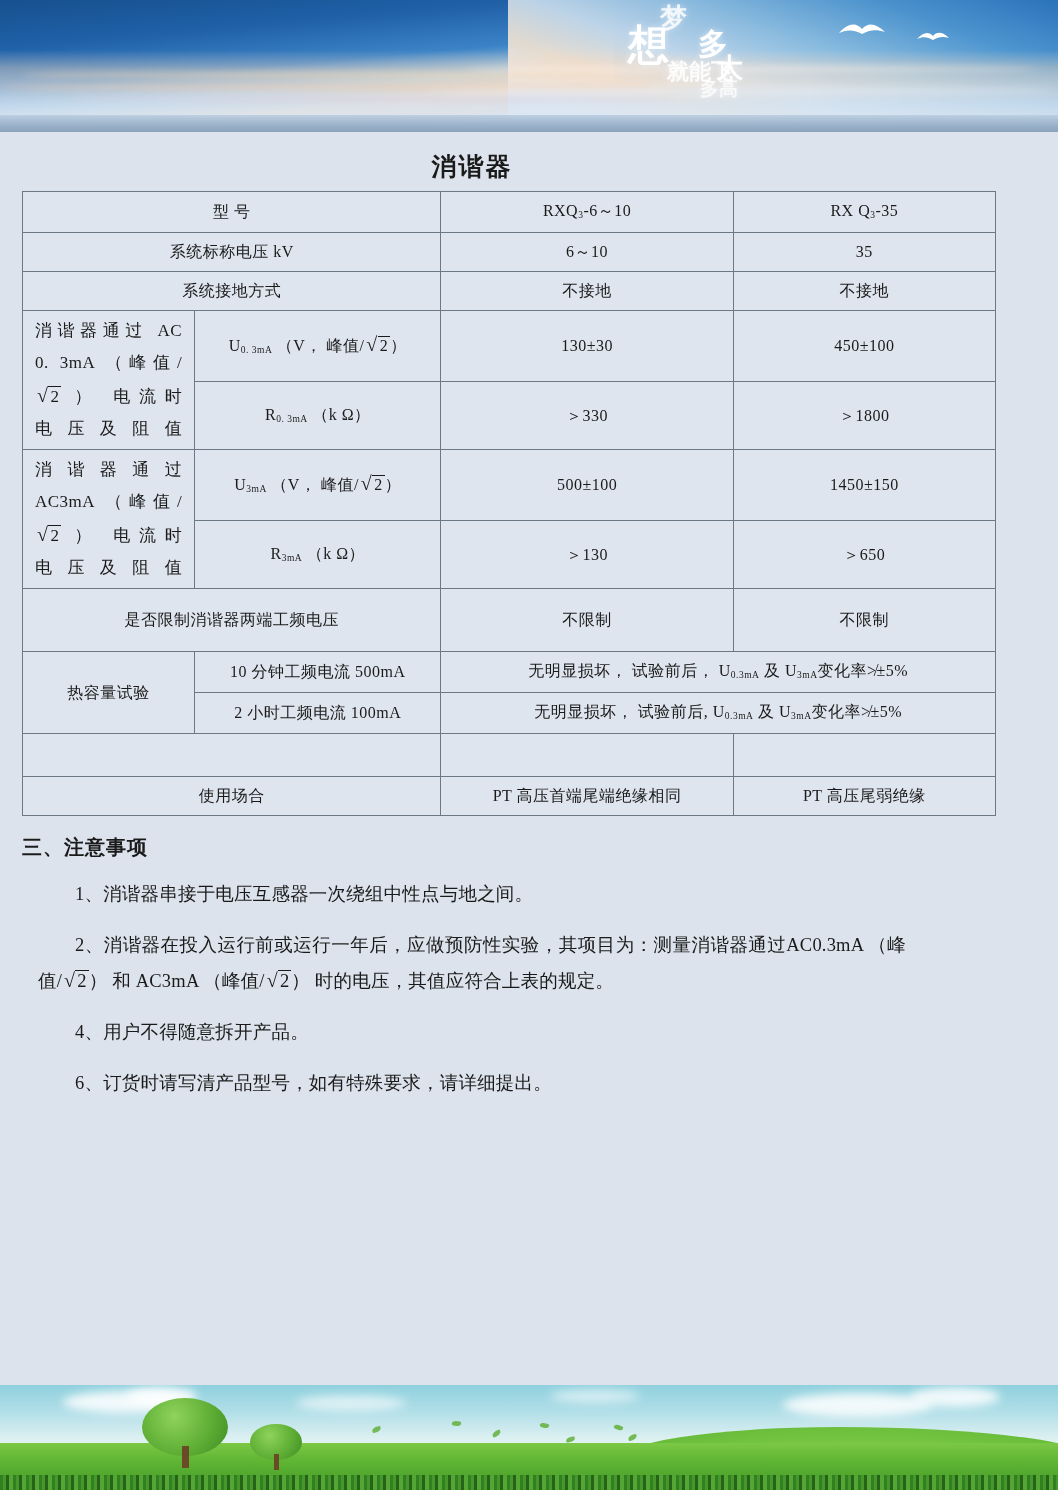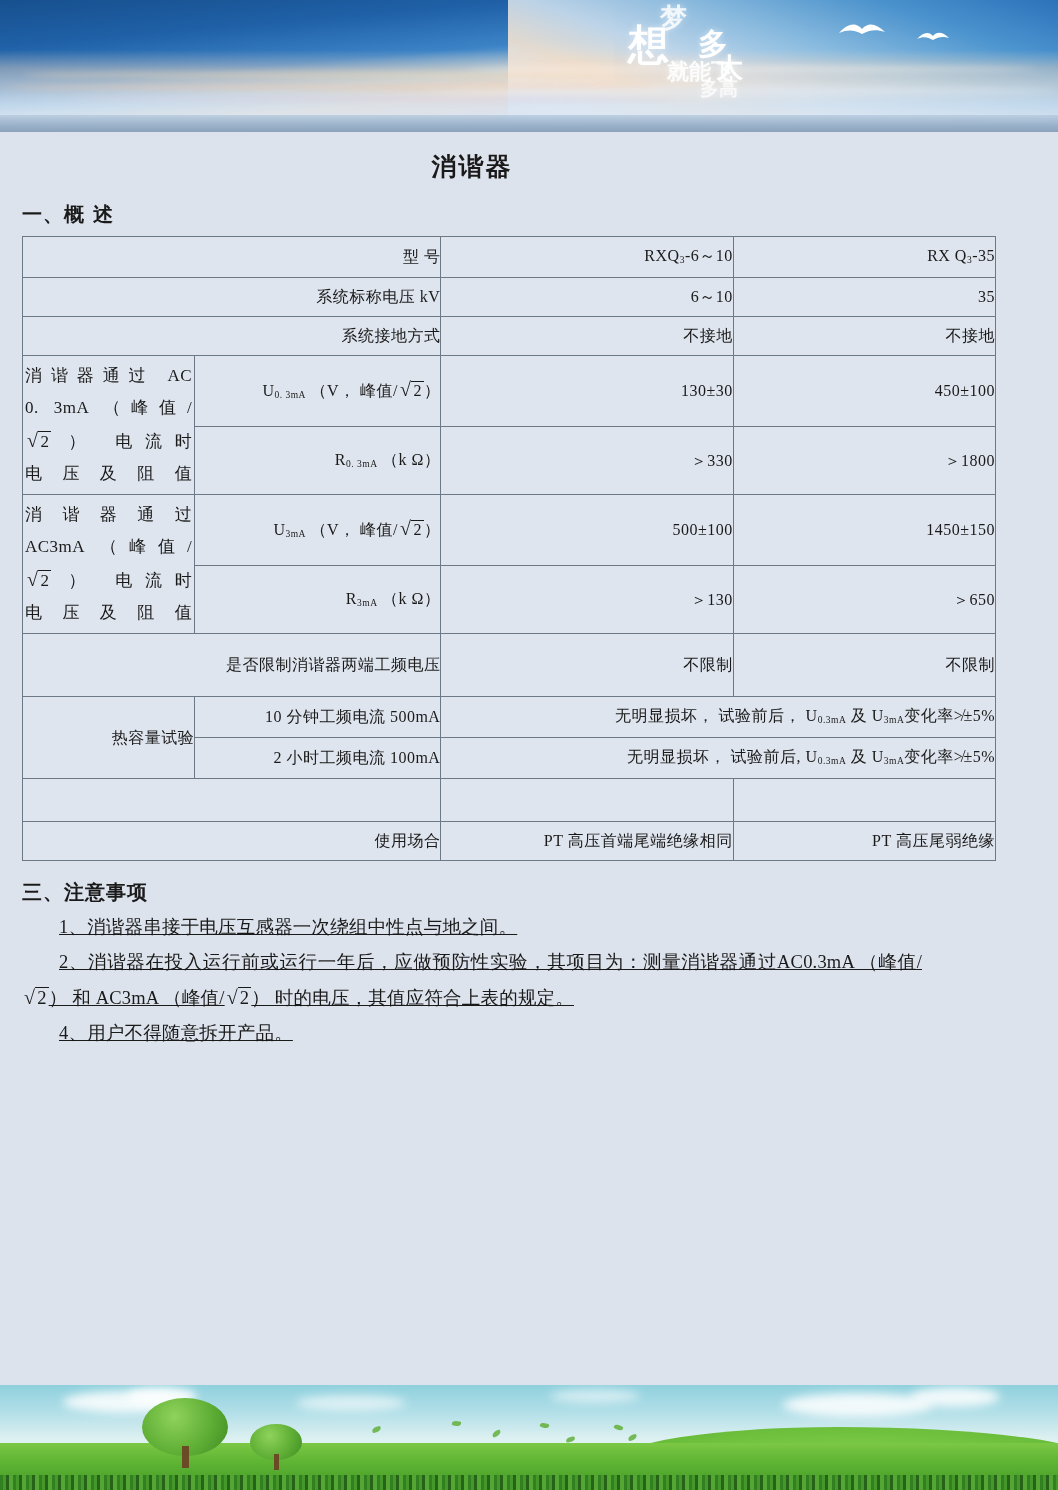--- a/index.html
+++ b/index.html
@@ -129,51 +129,50 @@
   table.spec {
     border-collapse: collapse;
     width: 974px;
     margin: 8px auto 0 auto;
     table-layout: fixed;
     background: #dfe5ee;
   }
   table.spec td {
     border: 1px solid #6d7886;
     font-size: 16px;
-    text-align: right;
+    text-align: center;
     vertical-align: middle;
-    padding: 4px 0;
+    padding: 4px 6px;
     letter-spacing: .5px;
     line-height: 30px;
   }
   table.spec td.lbl-left {
     text-align: justify;
     text-align-last: justify;
-    padding: 4px 2px;
+    padding: 4px 12px;
     font-size: 17px;
     line-height: 32px;
   }
   .c-lab1 { width: 172px; }
   .c-lab2 { width: 246px; }
   .c-v1   { width: 292px; }
   .c-v2   { width: 262px; }
   sub { font-size: 9.5px; vertical-align: baseline; position: relative; bottom: -2px; }
   .empty-row td { height: 34px; }
 
   
   .notes { margin-top: 4px; }
   .note {
     font-size: 18.5px;
     line-height: 35px;
     text-align: justify;
     text-justify: inter-ideograph;
-    margin: 0;
+    margin: 16px;
     text-indent: 2em;
     letter-spacing: .2px;
-    text-decoration: underline;
   }
 
   
   .footer {
     position: absolute;
     left: 0; bottom: 0;
     width: 1058px;
     height: 105px;
     overflow: hidden;
     background: linear-gradient(180deg, #9fd6e0 0%, #bde4ea 30%, #e6f4f3 58%, #eaf6ee 70%, #7dc24a 72%, #5fae36 100%);
@@ -251,21 +250,20 @@
     <span class="bs-big bs-5">就能飞</span>
     <span class="bs-big bs-6">多高</span>
     <span class="bs-sub">梦想有多大 舞台就有多大</span>
   </div>
 </div>
 
 <div class="page">
 
   <div class="doc-title">消谐器</div>
 
-  <div class="sec-h">一、概 述</div>
 
 
   <table class="spec">
     <colgroup>
       <col class="c-lab1">
         <col class="c-lab2">
         <col class="c-v1">
         <col class="c-v2">
     </colgroup>
     <tbody>
@@ -370,20 +368,21 @@
         <td>PT 高压尾弱绝缘</td>
       </tr>
     </tbody>
   </table>
 
   <div class="sec-h h3">三、注意事项</div>
   <div class="notes">
     <p class="note">1、消谐器串接于电压互感器一次绕组中性点与地之间。</p>
     <p class="note"><span>2、消谐器在投入运行前或运行一年后，应做预防性实验，其项目为：测量消谐器通过</span><span style="text-indent:0;"><span>AC0.3mA （峰值/</span><span class="rad"><span class="sign">√</span><span style="border-top:1px solid #1a1a1a;padding:0 2px;">2</span></span><span>） 和 AC3mA （峰值/</span><span class="rad"><span class="sign">√</span><span style="border-top:1px solid #1a1a1a;padding:0 2px;">2</span></span><span>） 时的电压，其值应符合上表的规定。</span></span></p>
     <p class="note">4、用户不得随意拆开产品。</p>
+    <p class="note">6、订货时请写清产品型号，如有特殊要求，请详细提出。</p>
   </div>
 </div>
 
 <div class="footer">
   <div class="fsky"></div>
   <div class="cloud" style="left:6%;top:6px;width:130px;height:22px;"></div>
   <div class="cloud" style="left:12%;top:2px;width:70px;height:18px;"></div>
   <div class="cloud" style="left:28%;top:10px;width:110px;height:16px;opacity:.6;"></div>
   <div class="cloud" style="left:52%;top:4px;width:90px;height:14px;opacity:.55;"></div>
   <div class="cloud" style="left:74%;top:8px;width:150px;height:24px;"></div>

